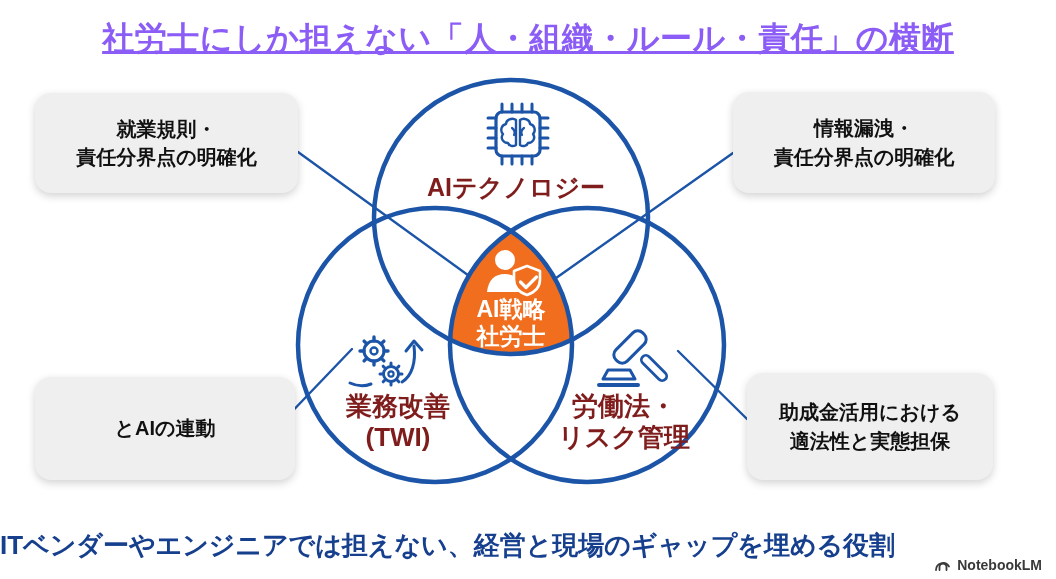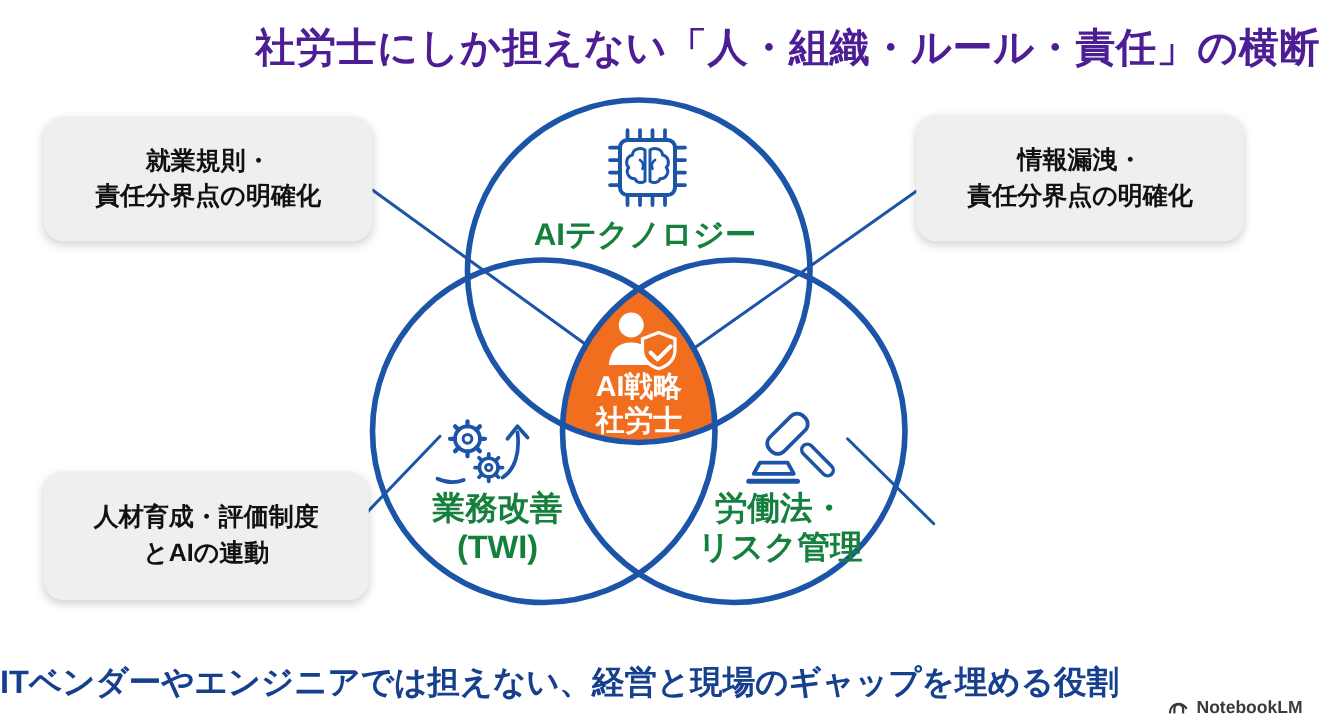--- a/index.html
+++ b/index.html
@@ -5,24 +5,25 @@
   html,body{margin:0;padding:0;background:#fff;}
   .page{
     position:relative;
     width:1056px;height:579px;
     background:#ffffff;
     overflow:hidden;
     font-family:"Liberation Sans","DejaVu Sans",sans-serif;
   }
   .title{
     position:absolute;left:0;right:0;top:17px;
-    text-align:right;
+    text-align:center;
     font-size:32px;font-weight:bold;
-    color:#4c1d95;
+    color:#8b5cf6;
     letter-spacing:0.5px;
+    text-decoration:underline;
   }
   .footer{
     position:absolute;left:0;right:0;top:528px;
     text-align:left;
     font-size:26px;font-weight:bold;
     color:#163F8E;
   }
   svg.venn{position:absolute;left:0;top:0;}
   .callout{
     position:absolute;
@@ -33,21 +34,21 @@
     align-items:center;justify-content:center;
     font-size:20px;font-weight:bold;color:#111;
     line-height:1.42;text-align:center;
   }
   .callout.tl{left:35px;top:93px;width:263px;height:100px;}
   .callout.tr{left:733px;top:92px;width:262px;height:101px;}
   .callout.bl{left:35px;top:377px;width:260px;height:103px;}
   .callout.br{left:747px;top:373px;width:246px;height:107px;}
   .vlabel{
     position:absolute;text-align:center;
-    font-weight:bold;color:#15803d;
+    font-weight:bold;color:#7f1d1d;
   }
   .vlabel.top{left:396px;top:171px;width:240px;font-size:25px;}
   .vlabel.bl{left:308px;top:391px;width:180px;font-size:26px;line-height:31px;}
   .vlabel.br{left:534px;top:391px;width:180px;font-size:26px;line-height:31px;}
   .vlabel.center{
     left:441px;top:296px;width:140px;
     color:#ffffff;font-size:23px;line-height:27px;
   }
   .branding{
     position:absolute;right:14px;bottom:6px;
@@ -167,22 +168,25 @@
 
   <div class="callout tl">
     <div>就業規則・</div>
     <div>責任分界点の明確化</div>
   </div>
   <div class="callout tr">
     <div>情報漏洩・</div>
     <div>責任分界点の明確化</div>
   </div>
   <div class="callout bl">
-    <div>人材育成・評価制度</div>
     <div>とAIの連動</div>
+  </div>
+  <div class="callout br">
+    <div>助成金活用における</div>
+    <div>適法性と実態担保</div>
   </div>
 
   <div class="footer">ITベンダーやエンジニアでは担えない、経営と現場のギャップを埋める役割</div>
 
   <div class="branding">
     <svg width="18" height="16" viewBox="0 0 18 16">
       <g fill="none" stroke="#3A3A3A" stroke-width="1.8" stroke-linecap="round">
         <path d="M2,13 a7,7 0 0 1 13,-3.5"></path>
         <path d="M5.5,13 v-3 a3.5,3.5 0 0 1 7,0 v3"></path>
       </g>

